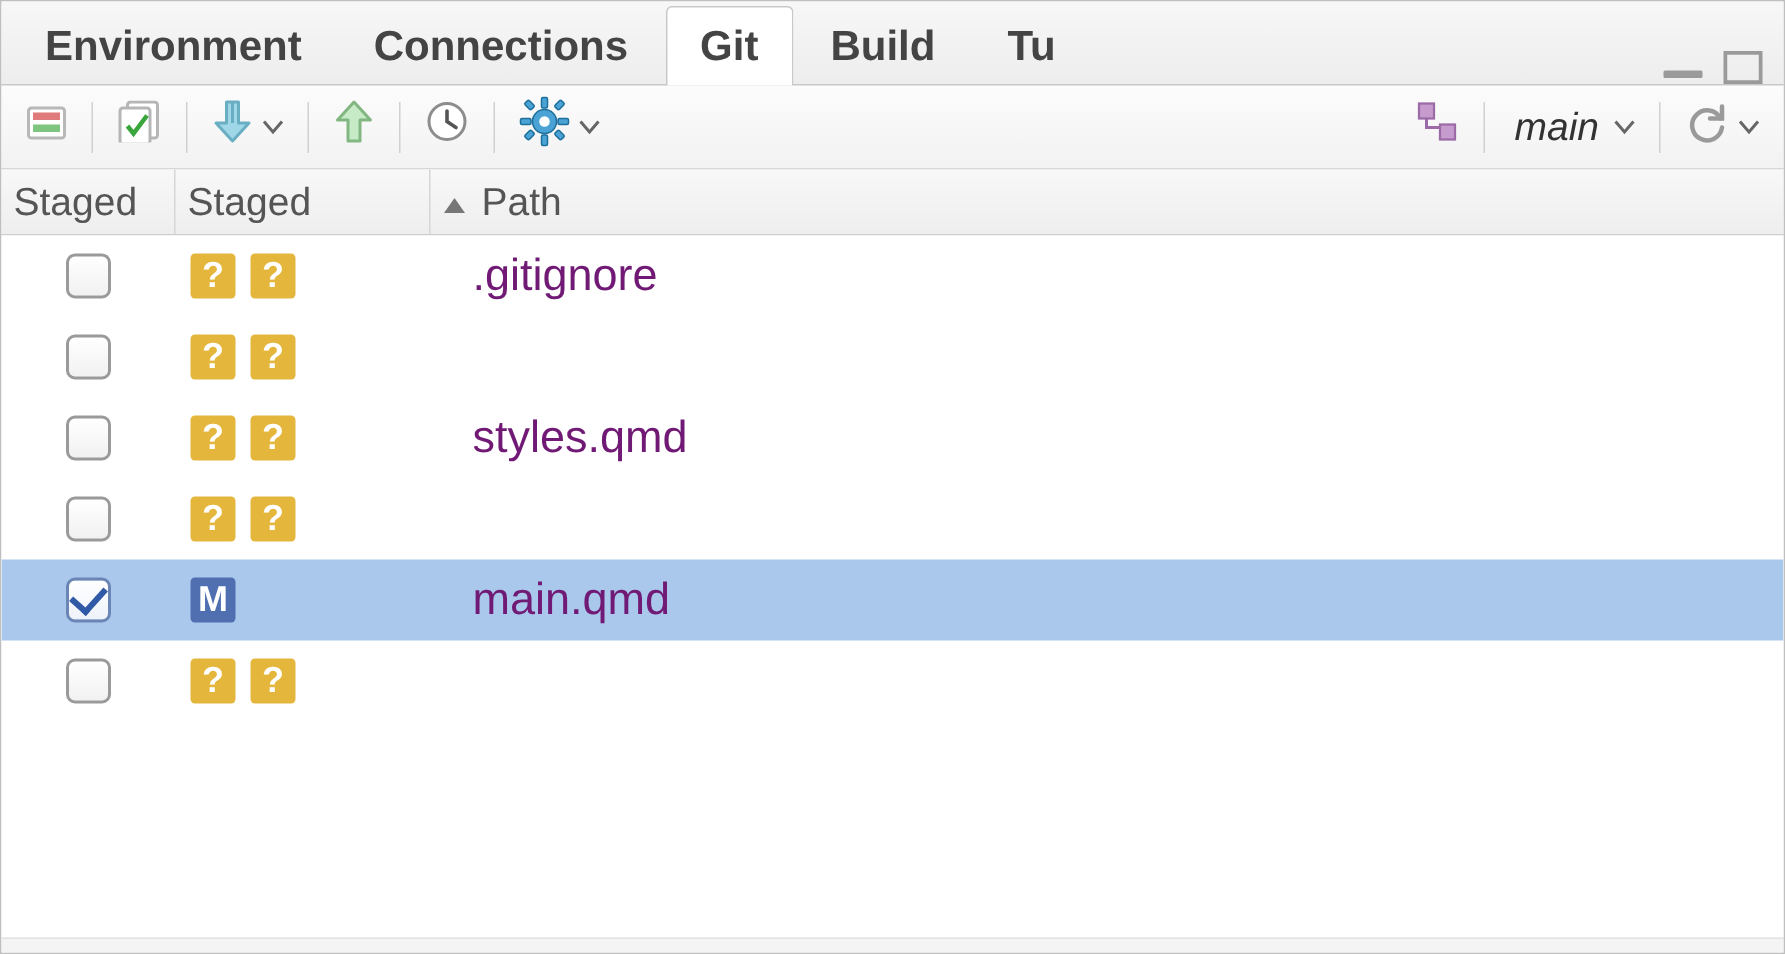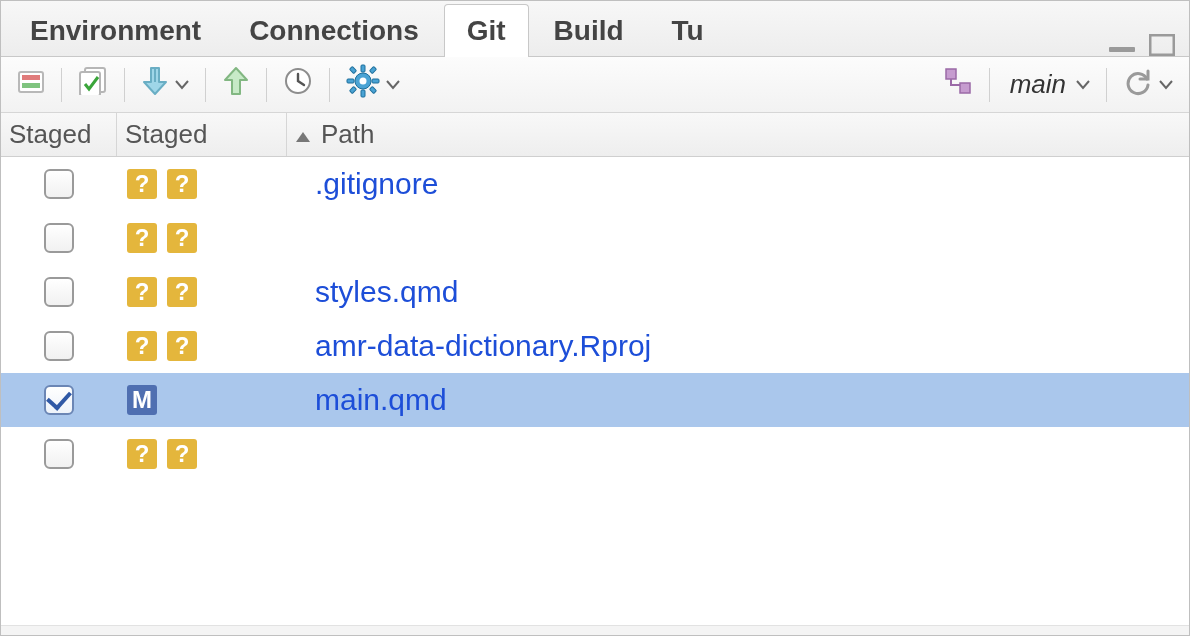--- a/index.html
+++ b/index.html
@@ -118,21 +118,21 @@
   .row {
     display: flex;
     height: 54px;
     align-items: center;
   }
   .row.selected {
     background: #aac7ec;
   }
   .row .c-staged { width: 116px; display:flex; justify-content:center; }
   .row .c-status { width: 170px; display:flex; align-items:center; padding-left:10px; gap:10px; }
-  .row .c-path   { flex: 1; padding-left: 28px; font-size: 30px; color:#1d4ed8;}
+  .row .c-path   { flex: 1; padding-left: 28px; font-size: 30px; color:#701a75;}
 
   
   .chk {
     width: 30px; height: 30px;
     border: 2px solid #9a9a9a;
     border-radius: 6px;
     background: linear-gradient(to bottom,#ffffff,#f1f1f1);
     display:flex; align-items:center; justify-content:center;
   }
   .chk.checked {
@@ -357,21 +357,20 @@
         <div class="c-path">styles.qmd</div>
       </div>
       <div class="row">
         <div class="c-staged">
           <div class="chk"></div>
         </div>
         <div class="c-status">
           <div class="badge q">?</div>
           <div class="badge q">?</div>
         </div>
-        <div class="c-path">amr-data-dictionary.Rproj</div>
       </div>
       <div class="row selected">
         <div class="c-staged">
           <div class="chk checked"></div>
         </div>
         <div class="c-status">
           <div class="badge m">M</div>
         </div>
         <div class="c-path">main.qmd</div>
       </div>

